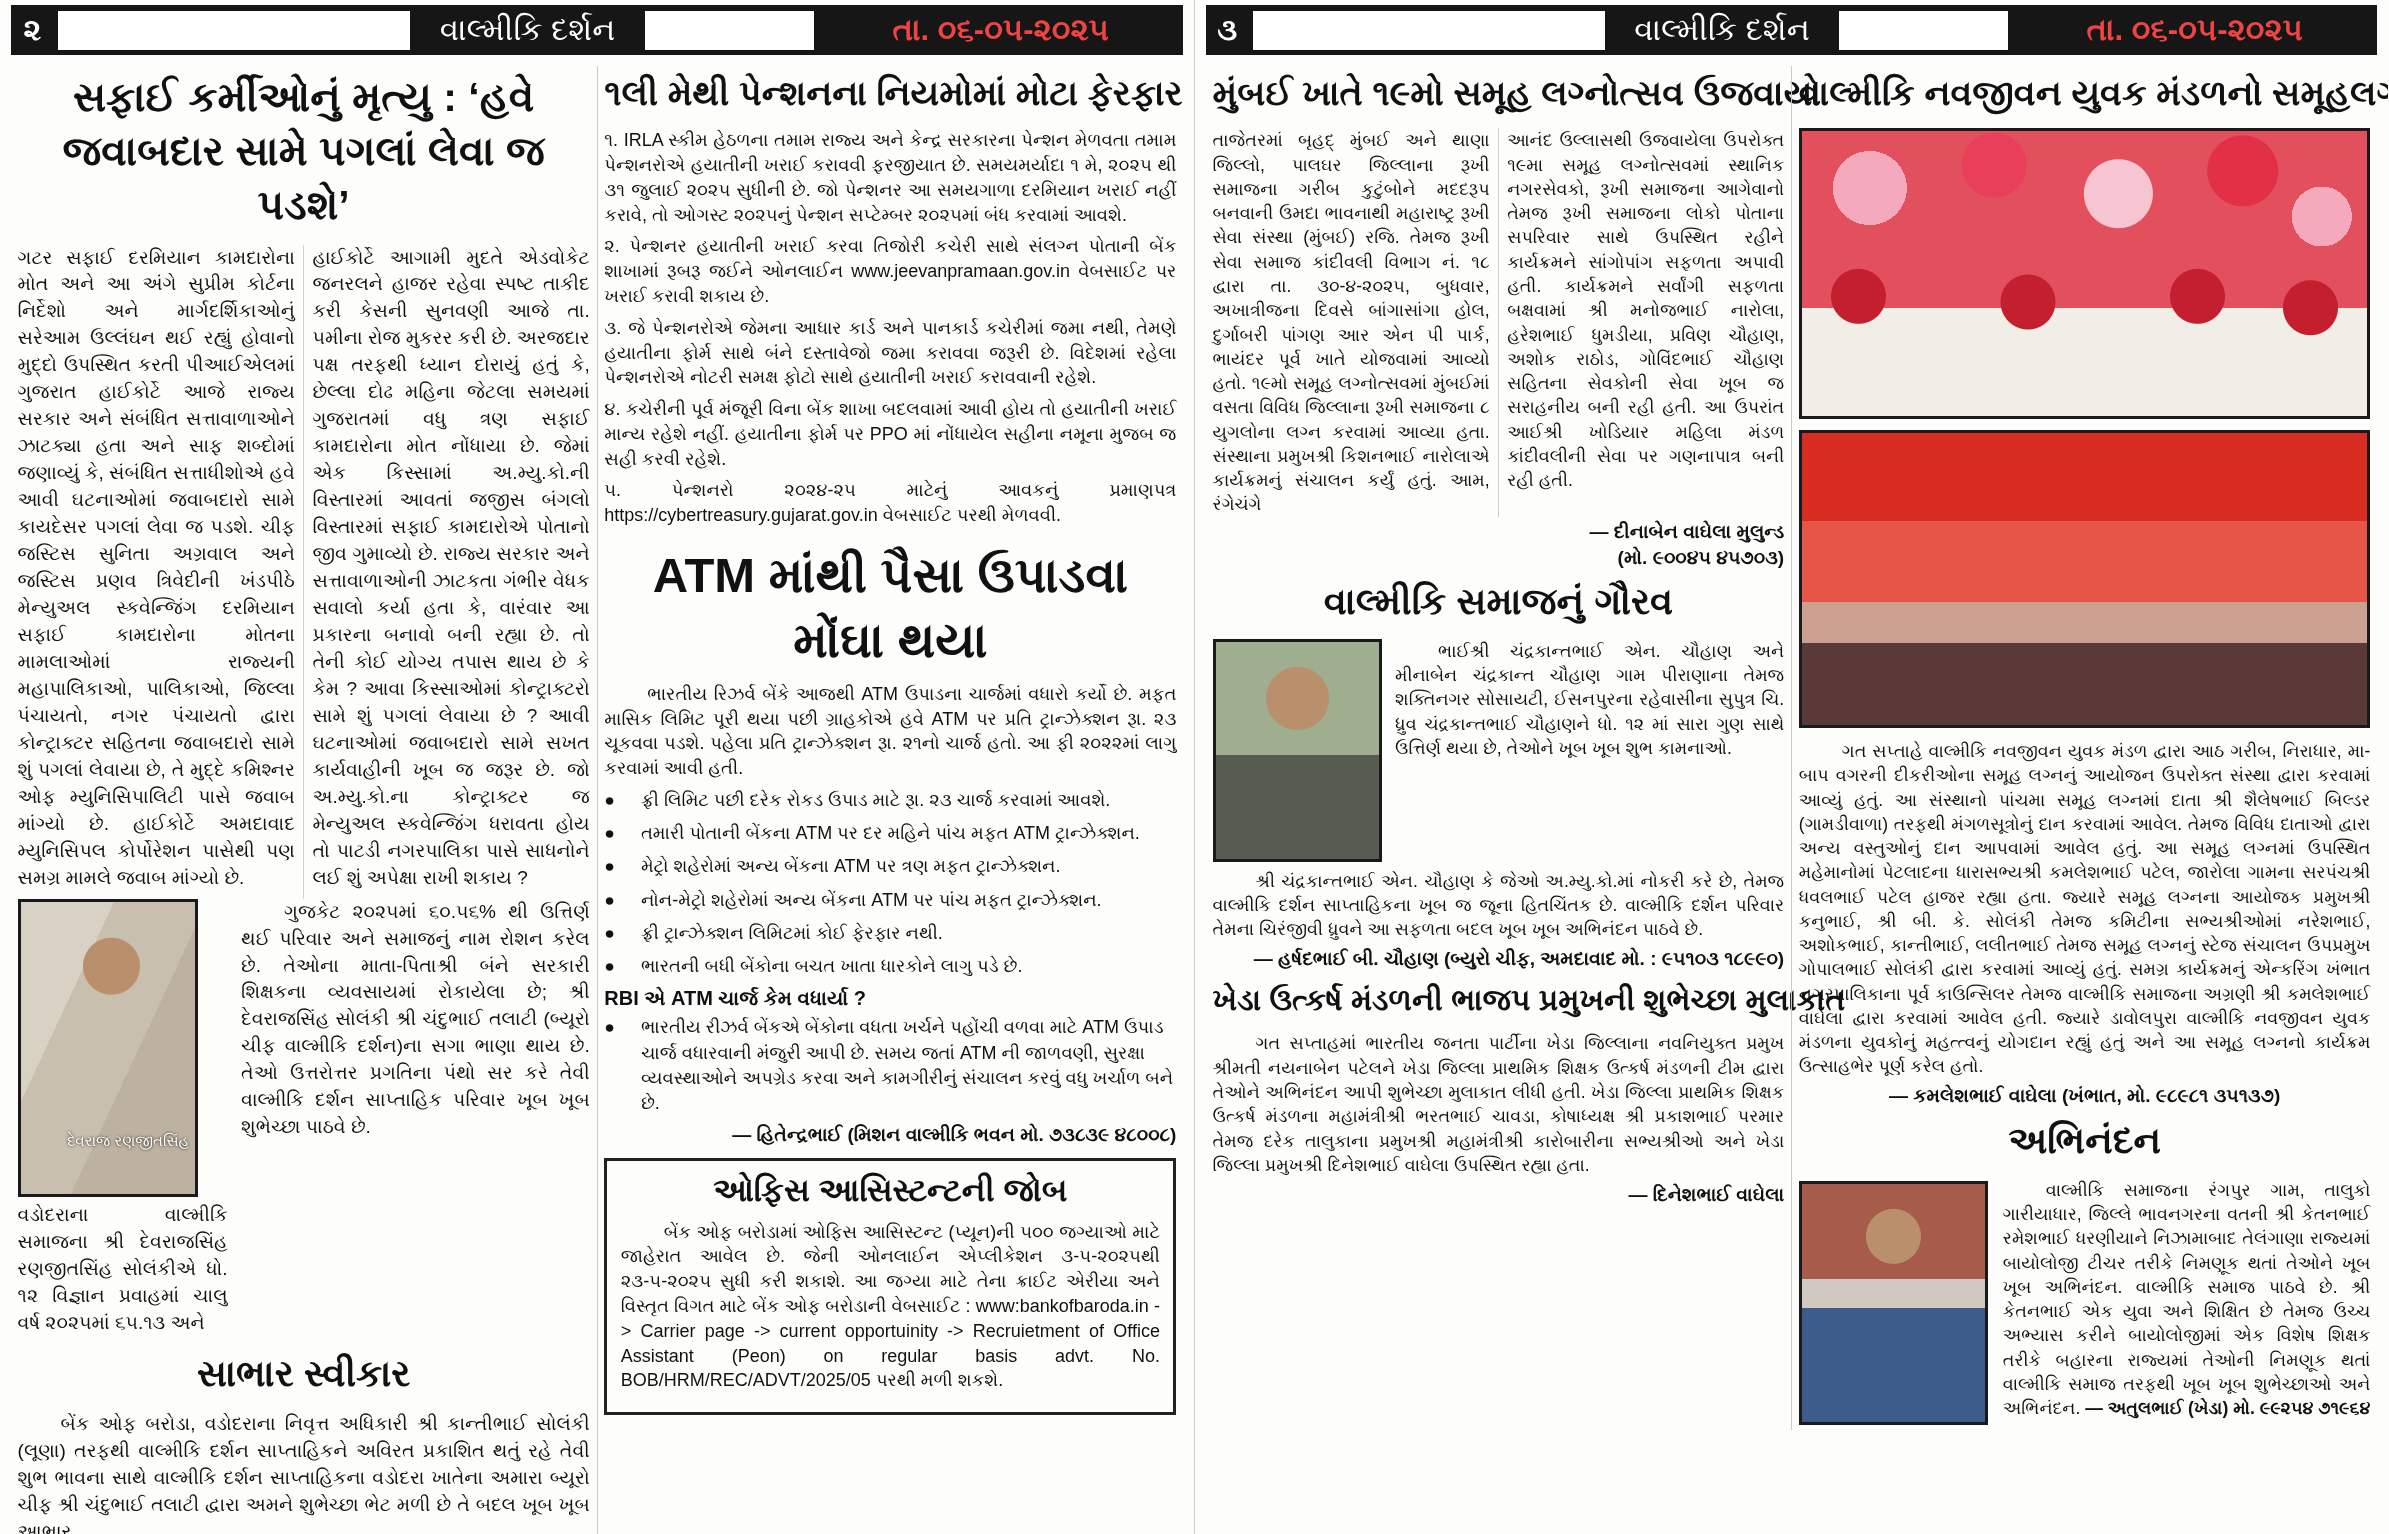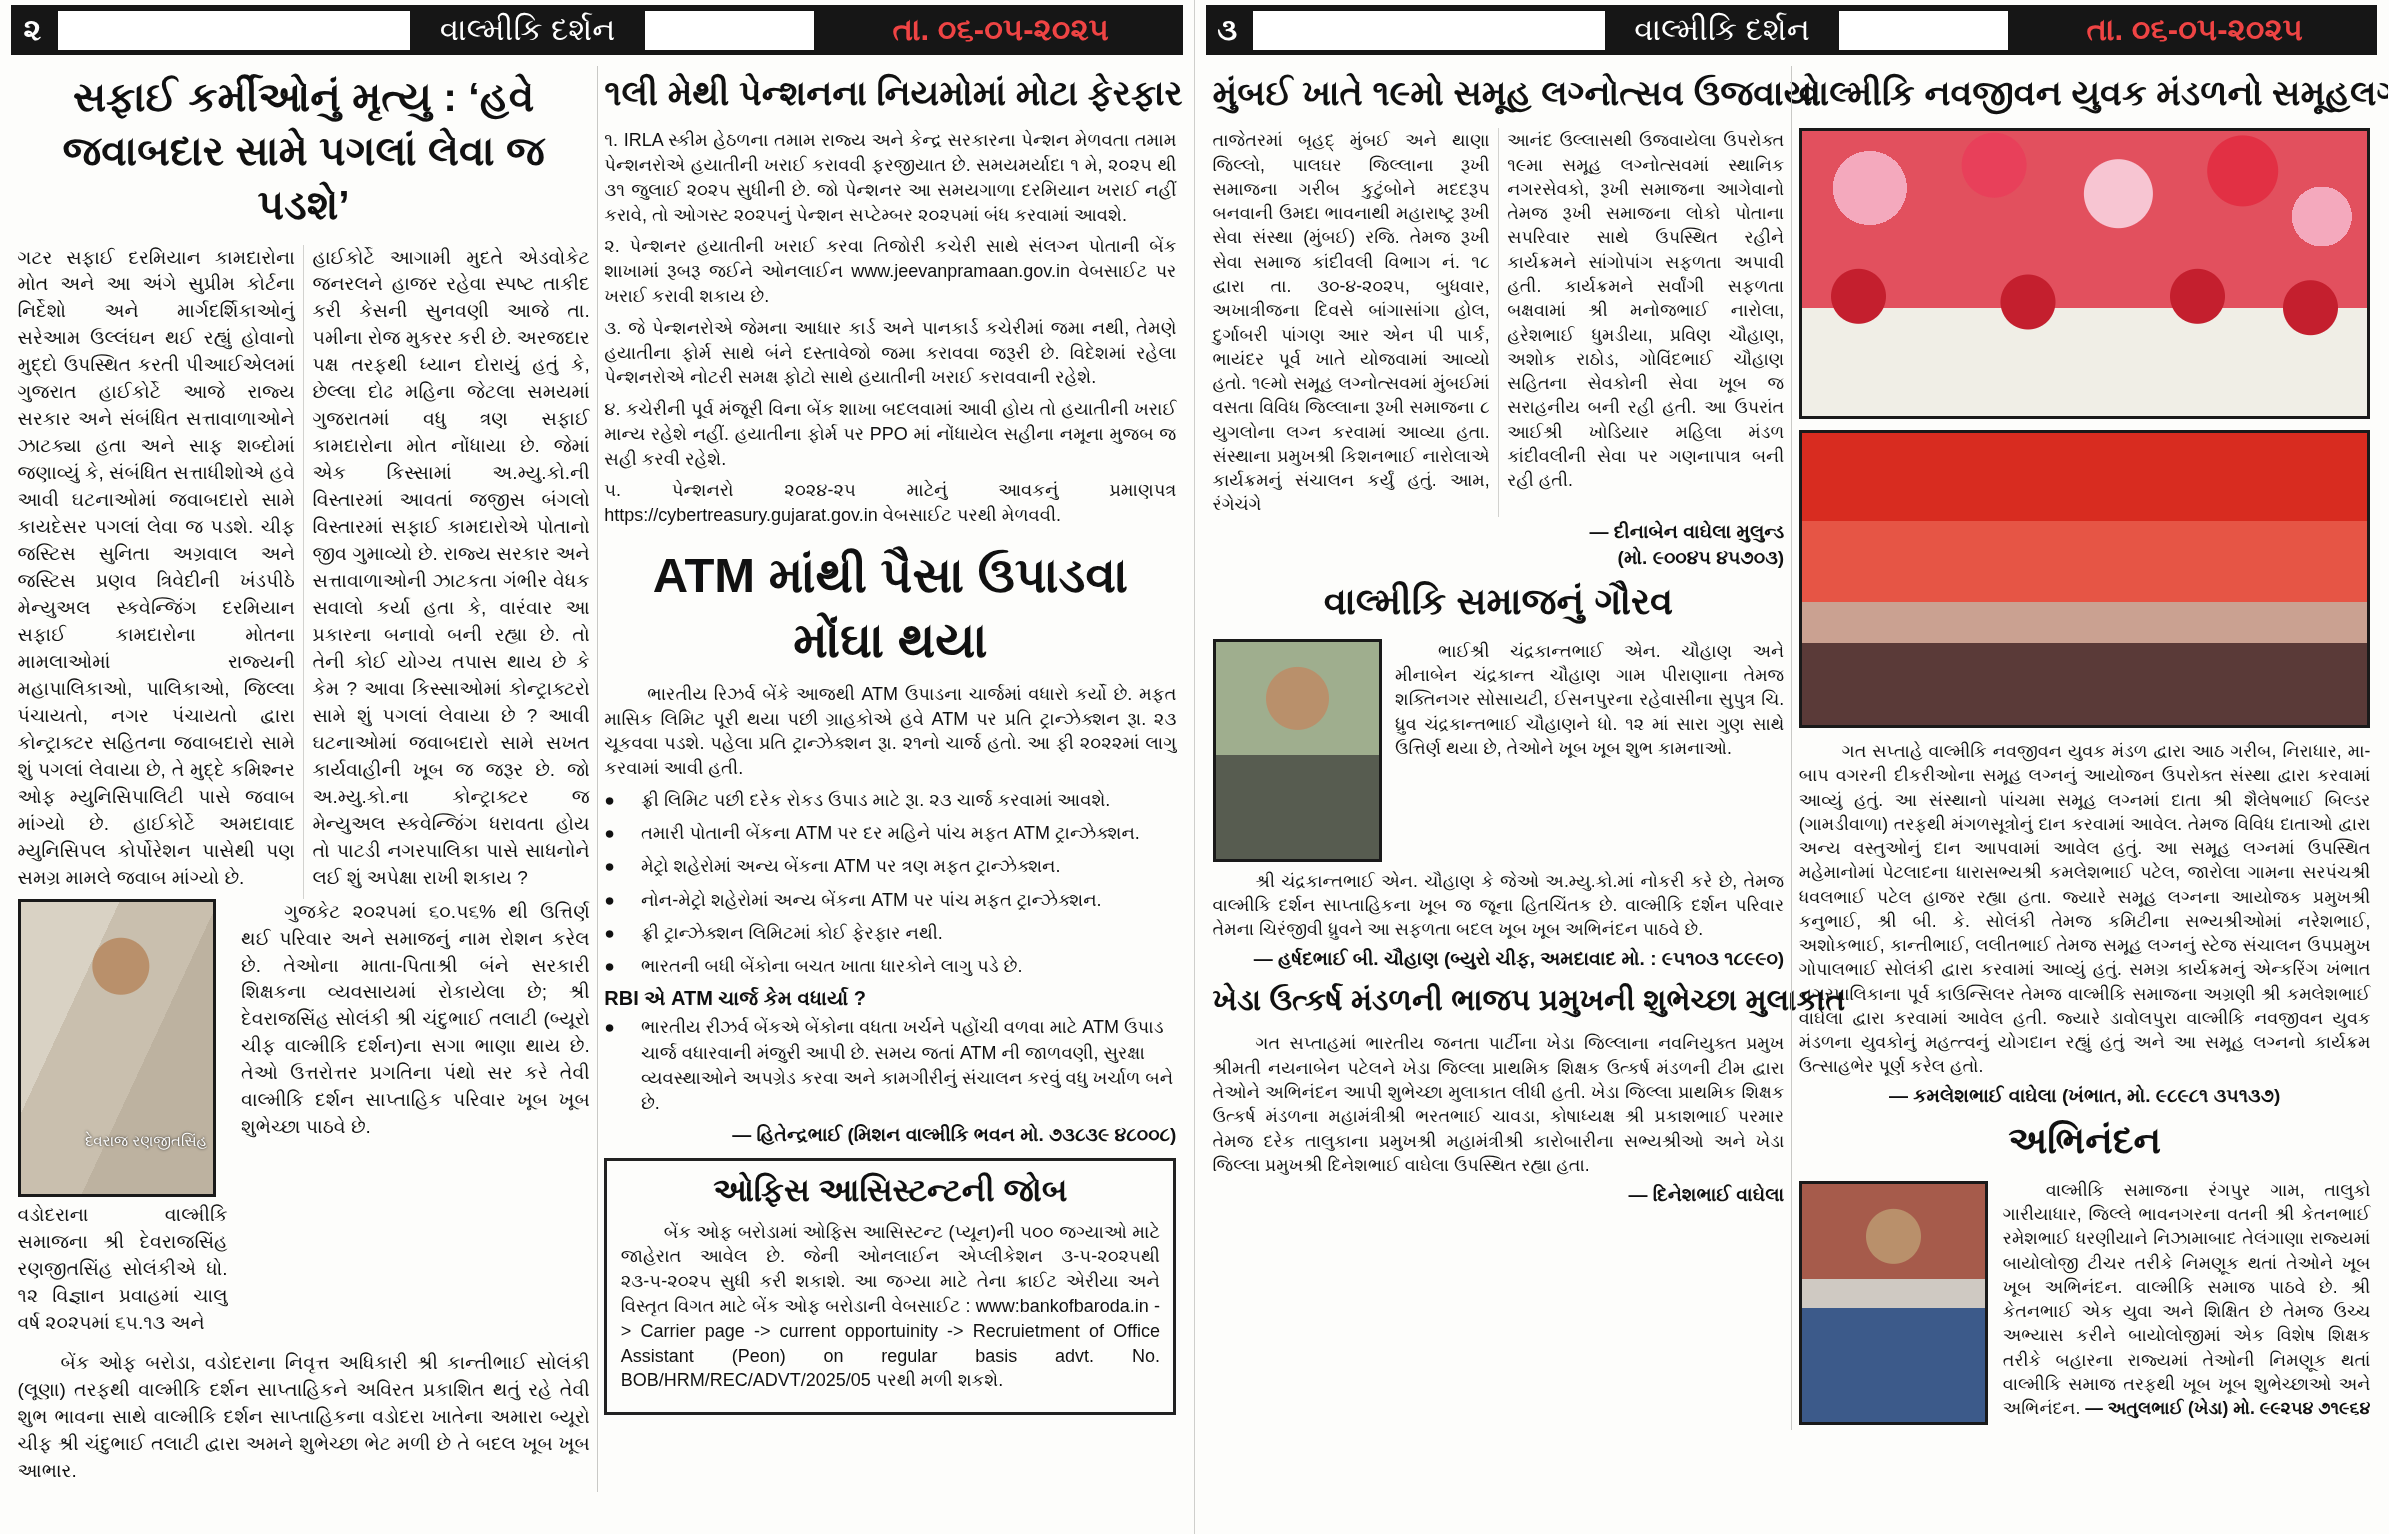--- a/index.html
+++ b/index.html
@@ -40,21 +40,21 @@
   
   .jobbox{border:3.4px solid #222;padding:5.4px 13.5px 12px 13.5px;margin-top:12px;}
   .jobbox h2{font-size:32px;margin:2.7px 0 8px 0;}
   .jobbox p{font-size:17.6px;}
   
   .media{display:flex;gap:13.5px;margin-bottom:6.8px;}
   .media .mtext{flex:1;min-width:0;}
   .photo{border:3.4px solid #1a1a1a;box-sizing:border-box;position:relative;flex:0 0 auto;}
   .photo .plabel{position:absolute;right:5.4px;bottom:43px;color:#fff;font-size:15px;text-align:center;line-height:1.3;text-shadow:0 0 2.7px #000;}
   .photo .pbanner{position:absolute;top:12%;left:30%;color:#fefbe8;font-size:13.5px;font-weight:bold;text-shadow:0 0 3.4px #7a3c00;text-align:center;line-height:1.4;}
-  .ph-devraj{width:198px;height:298px;background:
+  .ph-devraj{width:180px;height:298px;background:
      radial-gradient(circle at 52% 22%,#b9906b 0 28px,transparent 29px),
      linear-gradient(115deg,#d9d2c4 0 30%,#c9bfae 30% 60%,#bdb2a0 60%),
      linear-gradient(180deg,#d5cec1 0 44%,#23262b 44% 100%); padding-left: 36px;}
   .ph-dhruv{width:169px;height:223px;background:
      radial-gradient(circle at 50% 26%,#b9906b 0 31px,transparent 32px),
      linear-gradient(180deg,#9fae8e 0 52%,#575c50 52% 100%);}
   .ph-kheda{width:100%;height:318px;background:
      radial-gradient(circle at 12% 52%,#5f4433 0 17.6px,transparent 18px),
      radial-gradient(circle at 28% 50%,#5f4433 0 17.6px,transparent 18px),
      radial-gradient(circle at 44% 54%,#5f4433 0 17.6px,transparent 18px),
@@ -112,20 +112,21 @@
             </div>
             <div class="body">
                 <p style="margin-top:5.4px;">વડોદરાના વાલ્મીકિ સમાજના શ્રી દેવરાજસિંહ રણજીતસિંહ સોલંકીએ ધો. ૧૨ વિજ્ઞાન પ્રવાહમાં ચાલુ વર્ષ ૨૦૨૫માં ૬૫.૧૩ અને</p>
               </div>
           </div>
           <div class="mtext body">
             <p class="indent">ગુજકેટ ૨૦૨૫માં ૬૦.૫૬% થી ઉત્તિર્ણ થઈ પરિવાર અને સમાજનું નામ રોશન કરેલ છે. તેઓના માતા-પિતાશ્રી બંને સરકારી શિક્ષકના વ્યવસાયમાં રોકાયેલા છે; શ્રી દેવરાજસિંહ સોલંકી શ્રી ચંદુભાઈ તલાટી (બ્યૂરો ચીફ વાલ્મીકિ દર્શન)ના સગા ભાણા થાય છે. તેઓ ઉત્તરોત્તર પ્રગતિના પંથો સર કરે તેવી વાલ્મીકિ દર્શન સાપ્તાહિક પરિવાર ખૂબ ખૂબ શુભેચ્છા પાઠવે છે.</p>
           </div>
         </div>
 
+        <h2 class="hl hl-med" style="margin-top:1.4px;">સાભાર સ્વીકાર</h2>
         <div class="body">
           <p class="indent">બેંક ઓફ બરોડા, વડોદરાના નિવૃત્ત અધિકારી શ્રી કાન્તીભાઈ સોલંકી (લૂણા) તરફથી વાલ્મીકિ દર્શન સાપ્તાહિકને અવિરત પ્રકાશિત થતું રહે તેવી શુભ ભાવના સાથે વાલ્મીકિ દર્શન સાપ્તાહિકના વડોદરા ખાતેના અમારા બ્યૂરો ચીફ શ્રી ચંદુભાઈ તલાટી દ્વારા અમને શુભેચ્છા ભેટ મળી છે તે બદલ ખૂબ ખૂબ આભાર.</p>
         </div>
 
       </div>
 
       <div class="col mid">
         <h1 class="hl hl-lg">૧લી મેથી પેન્શનના નિયમોમાં મોટા ફેરફાર</h1>
         <div class="body">
           <p>૧.   IRLA સ્કીમ હેઠળના તમામ રાજ્ય અને કેન્દ્ર સરકારના પેન્શન મેળવતા તમામ પેન્શનરોએ હયાતીની ખરાઈ કરાવવી ફરજીયાત છે. સમયમર્યાદા ૧ મે, ૨૦૨૫ થી ૩૧ જુલાઈ ૨૦૨૫ સુધીની છે. જો પેન્શનર આ સમયગાળા દરમિયાન ખરાઈ નહીં કરાવે, તો ઓગસ્ટ ૨૦૨૫નું પેન્શન સપ્ટેમ્બર ૨૦૨૫માં બંધ કરવામાં આવશે.</p>

